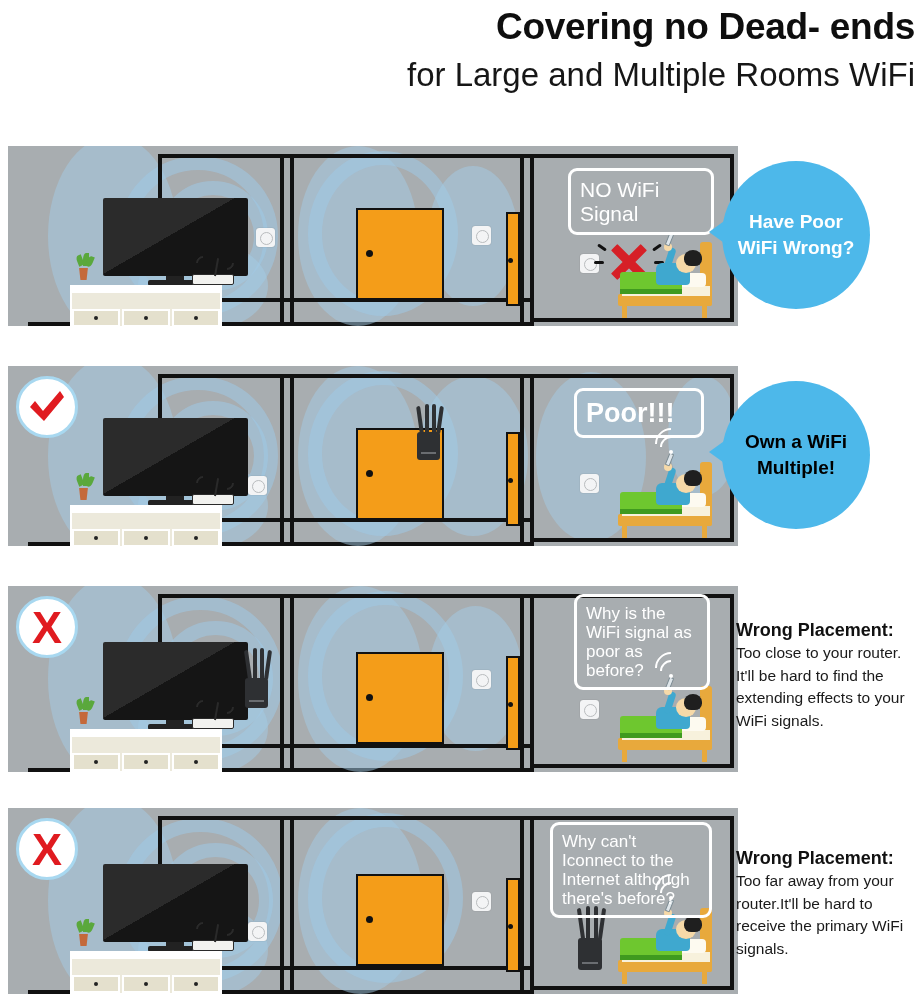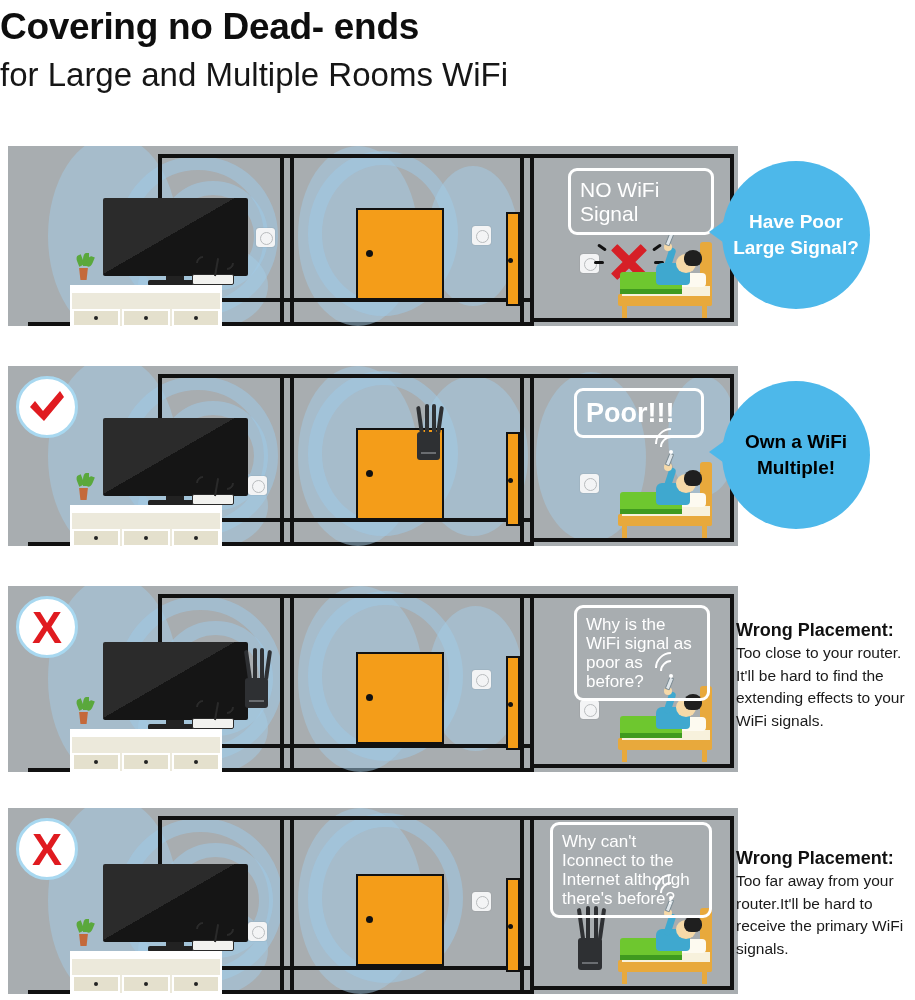--- a/index.html
+++ b/index.html
@@ -4,21 +4,21 @@
 <style>
   * { box-sizing: border-box; margin: 0; padding: 0; }
   body {
     width: 915px; height: 1000px;
     background: #ffffff;
     font-family: "Liberation Sans", sans-serif;
     overflow: hidden;
     position: relative;
   }
   
-  .header { width: 100%; padding-top: 4px; text-align: left; }
+  .header { width: 100%; padding-top: 4px; text-align: right; }
   .title-main {
     font-size: 37px; font-weight: bold; color: #0e0e0e;
     letter-spacing: -0.3px; line-height: 46px;
   }
   .title-sub {
     font-size: 33px; font-weight: normal; color: #161616;
     line-height: 46px; margin-top: 2px;
   }
 
   
@@ -265,21 +265,21 @@
     </div>
     <svg class="bubble-tail" style="left:596px;top:74px;" width="40" height="32" viewBox="0 0 40 32">
       <polygon points="0,0 34,0 8,30" fill="none" stroke="#ffffff" stroke-width="3"></polygon>
     </svg>
   </div>
 
   <div class="callout-area">
     <div class="circle-callout cc-white" style="left:16px;top:15px;">
       <div class="cc-tail"></div>
       <div class="line">Have Poor</div>
-      <div class="line">Large Signal?</div>
+      <div class="line">WiFi Wrong?</div>
     </div>
   </div>
 </div>
 
 <div class="panel" style="top:366px;height:180px;">
   <div class="scene">
     <div class="wave-fill" style="left:40px;top:-10px;width:130px;height:200px;"></div>
     <div class="wave" style="left:110px;top:10px;width:160px;height:160px;"></div>
     <div class="wave" style="left:150px;top:35px;width:110px;height:110px;"></div>
     <div class="wave-fill" style="left:130px;top:95px;width:130px;height:90px;"></div>
@@ -446,21 +446,21 @@
     <div class="p-head" style="left:668px;top:112px;"></div>
     <div class="p-hair" style="left:676px;top:108px;width:18px;height:16px;"></div>
     <div class="p-arm" style="left:655px;top:105px;width:7px;height:22px;transform:rotate(18deg);"></div>
     <div class="p-hand" style="left:656px;top:101px;"></div>
     <div class="p-phone" style="left:659px;top:91px;transform:rotate(22deg);"></div>
     <div class="bed-leg" style="left:614px;top:164px;width:5px;height:12px;"></div>
     <div class="bed-leg" style="left:694px;top:164px;width:5px;height:12px;"></div>
     <div class="arc-dot" style="left:661px;top:88px;"></div>
     <div class="arc" style="left:652px;top:74px;width:22px;height:22px;"></div>
     <div class="arc" style="left:647px;top:66px;width:32px;height:32px;"></div>
-    <div class="bubble" style="left:566px;top:19px;width:136px;font-size:17px;">
+    <div class="bubble" style="left:566px;top:8px;width:136px;font-size:17px;">
       <span>Why is the WiFi signal as poor as before?</span>
     </div>
     <svg class="bubble-tail" style="left:612px;top:84px;" width="40" height="28" viewBox="0 0 40 28">
       <polygon points="0,0 30,0 6,26" fill="none" stroke="#ffffff" stroke-width="3"></polygon>
     </svg>
     <div class="badge" style="left:8px;top:10px;">
       <span class="badge-x">X</span>
     </div>
   </div>
 

